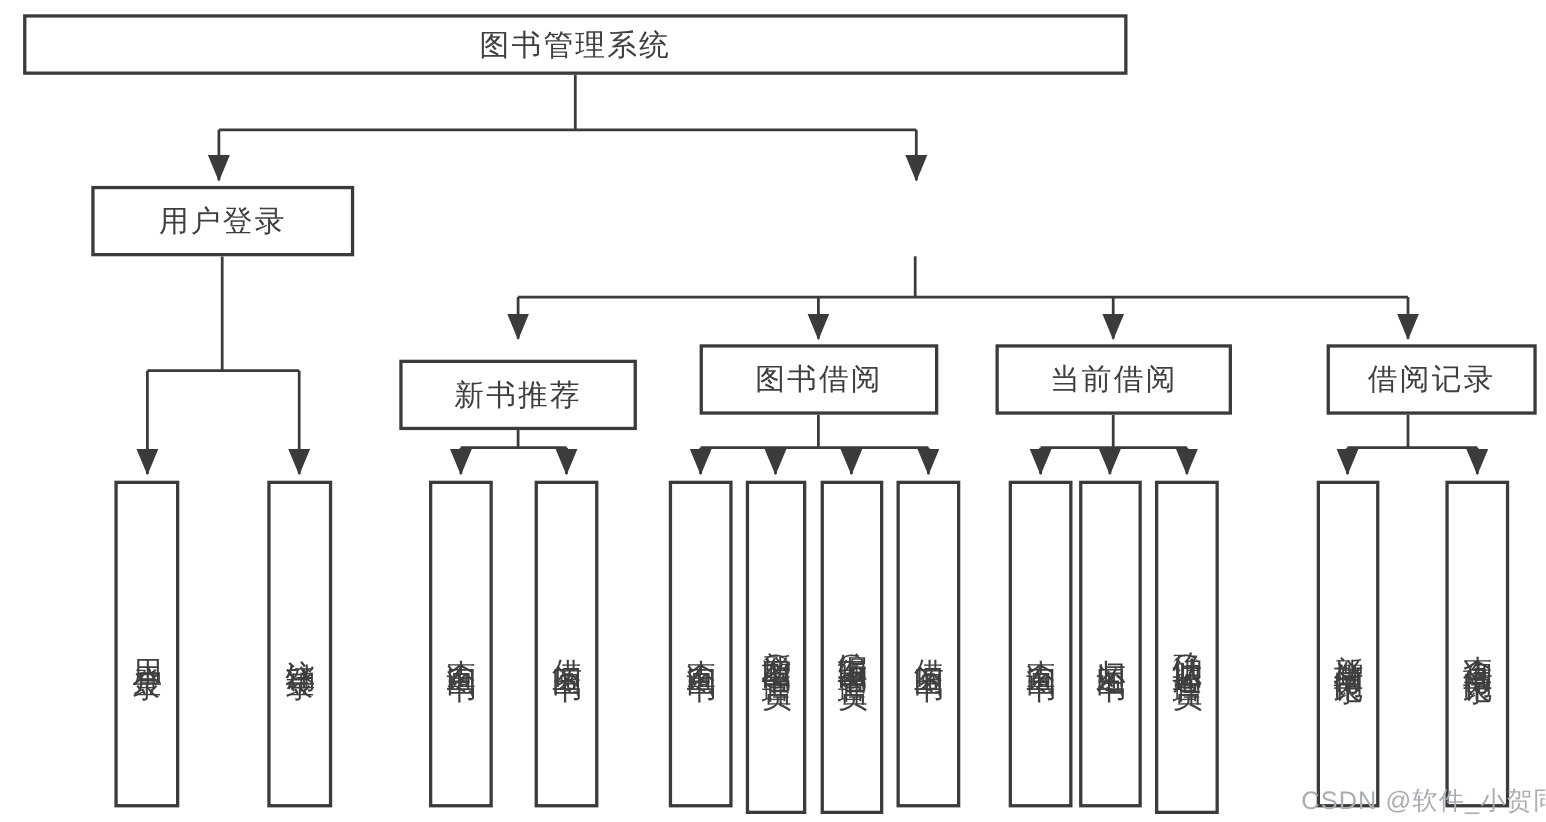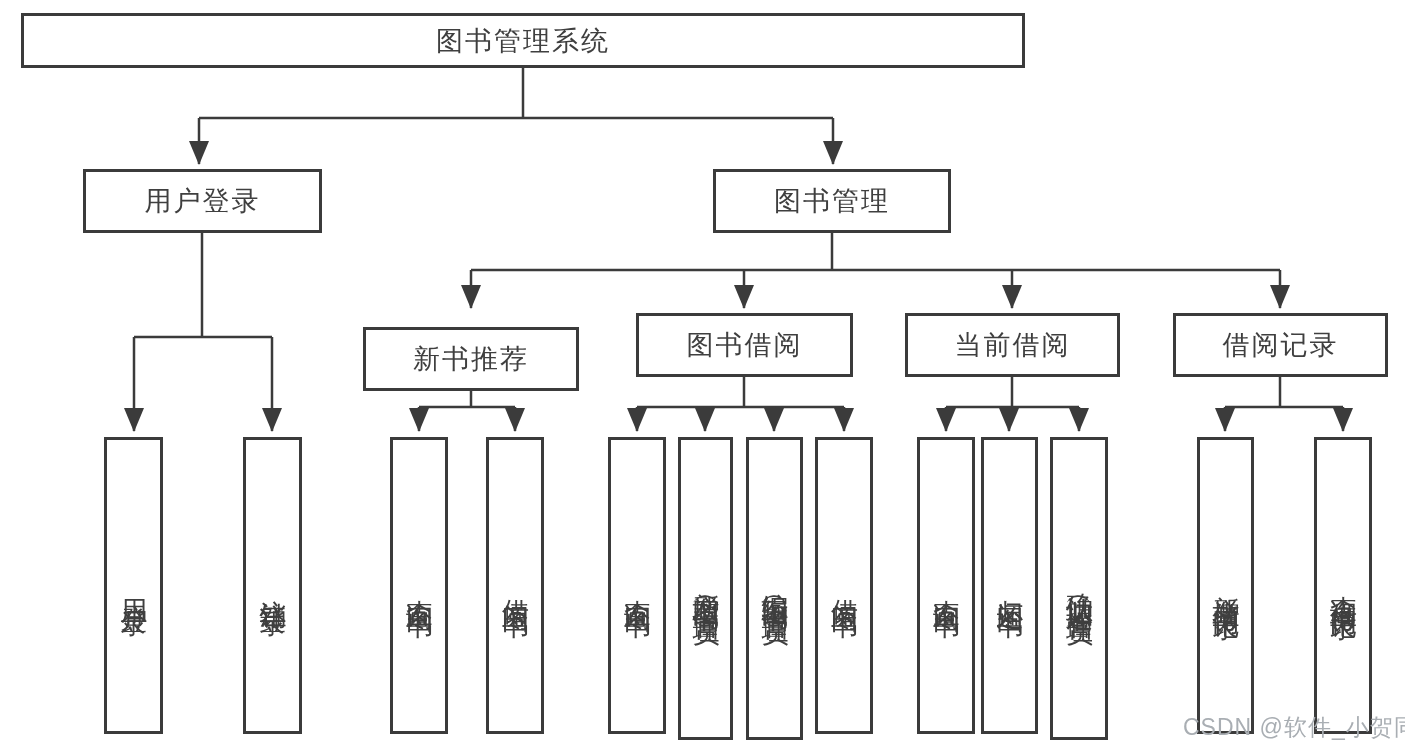--- a/index.html
+++ b/index.html
@@ -115,34 +115,31 @@
     </g>
   </svg>
 
   <div class="hnode" style="left:21px; top:13px; width:1004px; height:55px;">
     <span>图书管理系统</span>
   </div>
 
   <div class="hnode" style="left:83px; top:169px; width:239px; height:64px;">
     <span>用户登录</span>
   </div>
-  <div class="hnode" style="left:713px; top:169px; width:238px; height:64px;">
-    <span>图书管理</span>
-  </div>
 
   <div class="hnode" style="left:363px; top:327px; width:216px; height:64px;">
     <span>新书推荐</span>
   </div>
   <div class="hnode" style="left:905px; top:313px; width:215px; height:64px;">
     <span>当前借阅</span>
   </div>
   <div class="hnode" style="left:636px; top:313px; width:217px; height:64px;">
     <span>图书借阅</span>
   </div>
-  <div class="hnode" style="left:1173px; top:313px; width:215px; height:64px;">
+  <div class="hnode" style="left:1206px; top:313px; width:191px; height:64px;">
     <span>借阅记录</span>
   </div>
 
   <div class="vnode" style="left:104px; top:437px; width:59px; height:297px;">
     <span>用户登录</span>
   </div>
   <div class="vnode" style="left:243px; top:437px; width:59px; height:297px;">
     <span>注销登录</span>
   </div>
 

